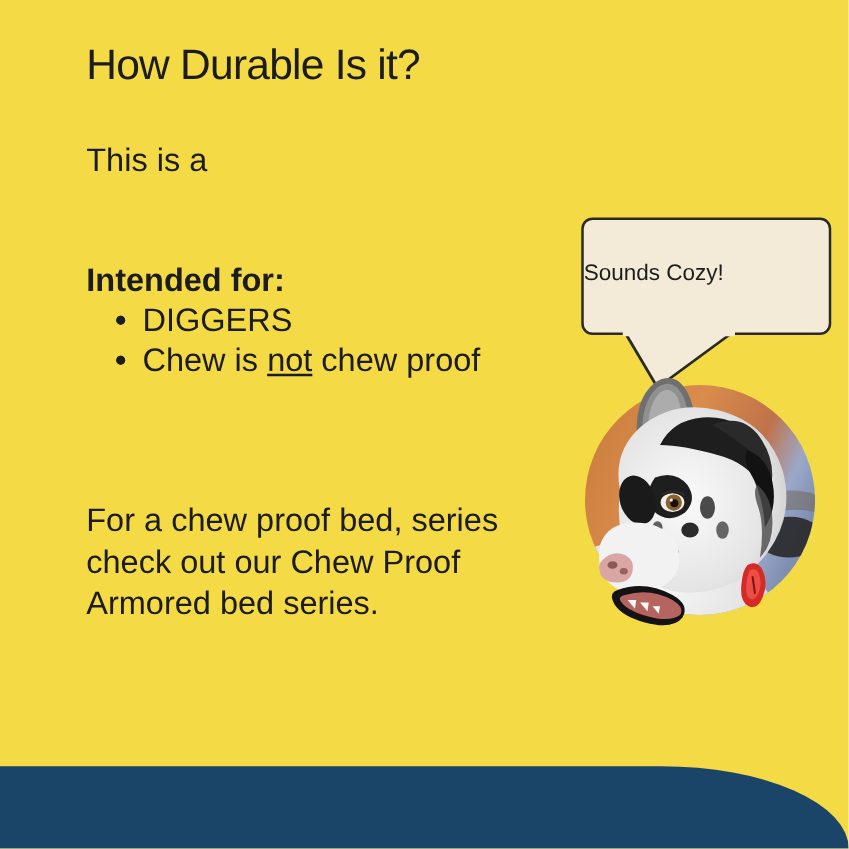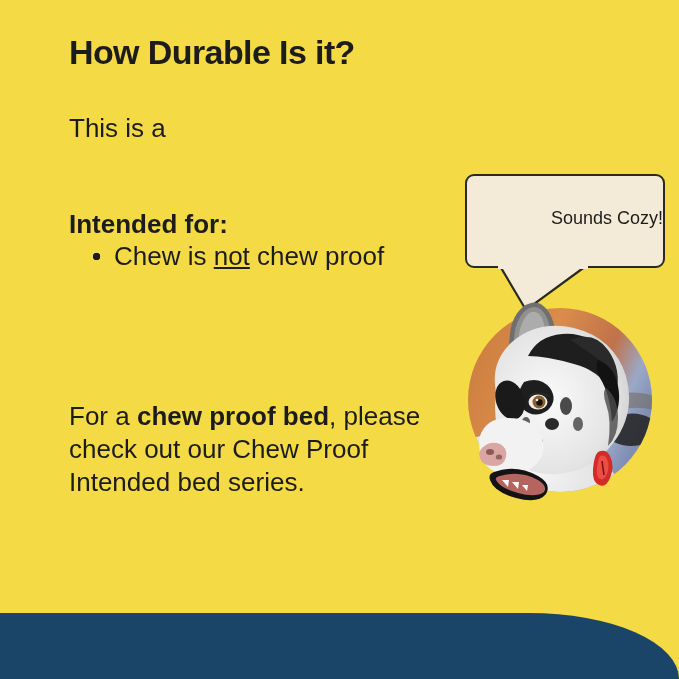--- a/index.html
+++ b/index.html
@@ -16,21 +16,21 @@
     font-family: "Liberation Sans", sans-serif;
     color: #1B1B1B;
   }
 
   
   #headline {
     position: absolute;
     left: 69px;
     top: 33px;
     font-size: 34px;
-    font-weight: bold;
+    font-weight: normal;
     letter-spacing: -0.6px;
     color: #1C1C1C;
     white-space: nowrap;
   }
 
   
   #intro {
     position: absolute;
     left: 69px;
     top: 111px;
@@ -73,40 +73,40 @@
   
   #closing {
     position: absolute;
     left: 69px;
     top: 400px;
     font-size: 26px;
     line-height: 33px;
     color: #1C1C1C;
     width: 400px;
   }
-  #closing b { font-weight: bold; }
+  #closing b { font-weight: normal; }
 
   
   #bubble {
     position: absolute;
     left: 465px;
     top: 174px;
     width: 200px;
     height: 94px;
     background: #F3EBD7;
     border: 2px solid #2A2A22;
     border-radius: 9px;
     box-sizing: border-box;
   }
   #bubble-text {
     position: absolute;
     left: 0;
     right: 0;
     top: 32px;
-    text-align: right;
+    text-align: left;
     font-size: 18px;
     color: #1C1C1C;
   }
   #bubble-tail {
     position: absolute;
     left: 498px;
     top: 264px;
     width: 90px;
     height: 48px;
   }
@@ -147,32 +147,32 @@
     <span class="line-reg">This is a</span>
   </div>
 
   <div id="intended">
     <span class="lead">Intended for:</span>
     <ul>
       <li>
         <span class="bullet">•</span>
       </li>
       <li>
+        <span class="bullet">•</span><span>DIGGERS</span>
+      </li>
+      <li>
         <span class="bullet">•</span>
       </li>
       <li>
-        <span class="bullet">•</span>
-      </li>
-      <li>
         <span class="bullet">•</span><span>Chew is </span><u>not</u><span> chew proof</span>
       </li>
     </ul>
   </div>
 
-  <div id="closing"><span>For a </span><b>chew proof bed</b><span>, please check out our Chew Proof Intended bed series.</span></div>
+  <div id="closing"><span>For a </span><b>chew proof bed</b><span>, series check out our Chew Proof Armored bed series.</span></div>
 
   <div id="bubble">
     <div id="bubble-text">Sounds Cozy!</div>
   </div>
   <svg id="bubble-tail" viewBox="0 0 90 48">
     <polygon points="2,2 88,2 28,46" fill="#F3EBD7" stroke="#2A2A22" stroke-width="2.2" stroke-linejoin="miter"></polygon>
     <rect x="0" y="0" width="90" height="5" fill="#F3EBD7"></rect>
   </svg>
 
   <div id="dog-wrap">

